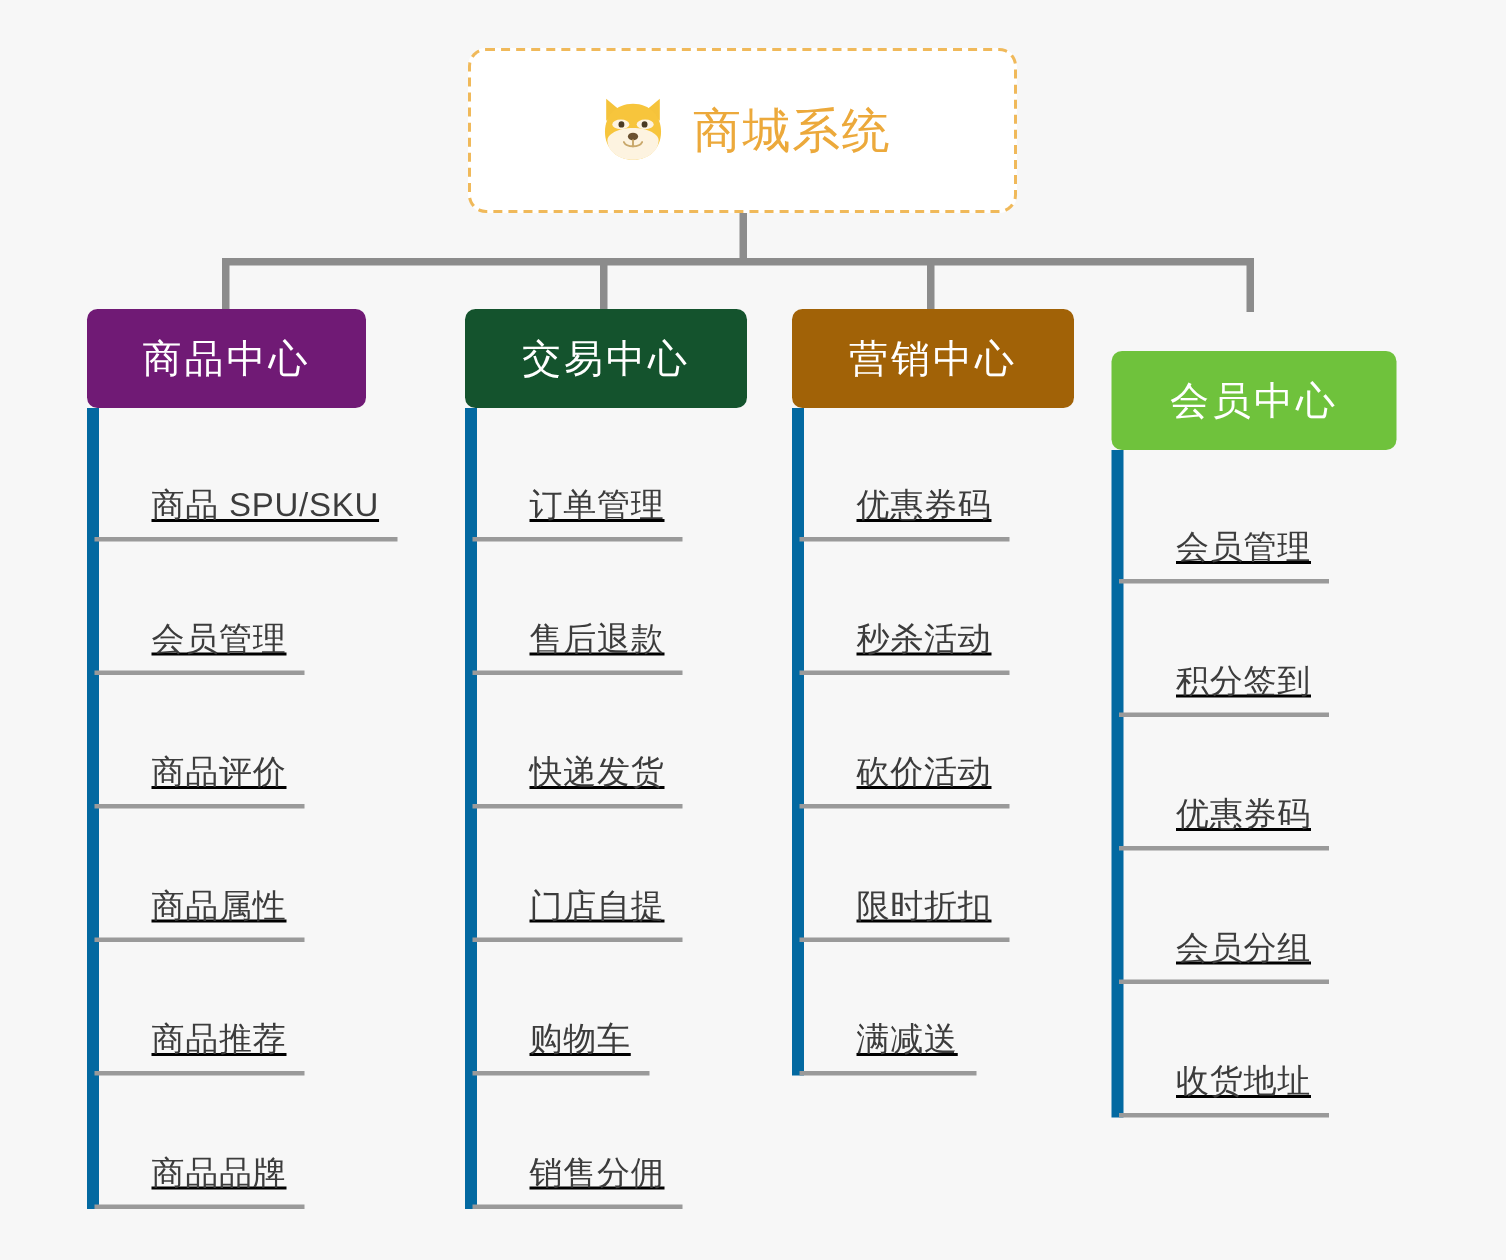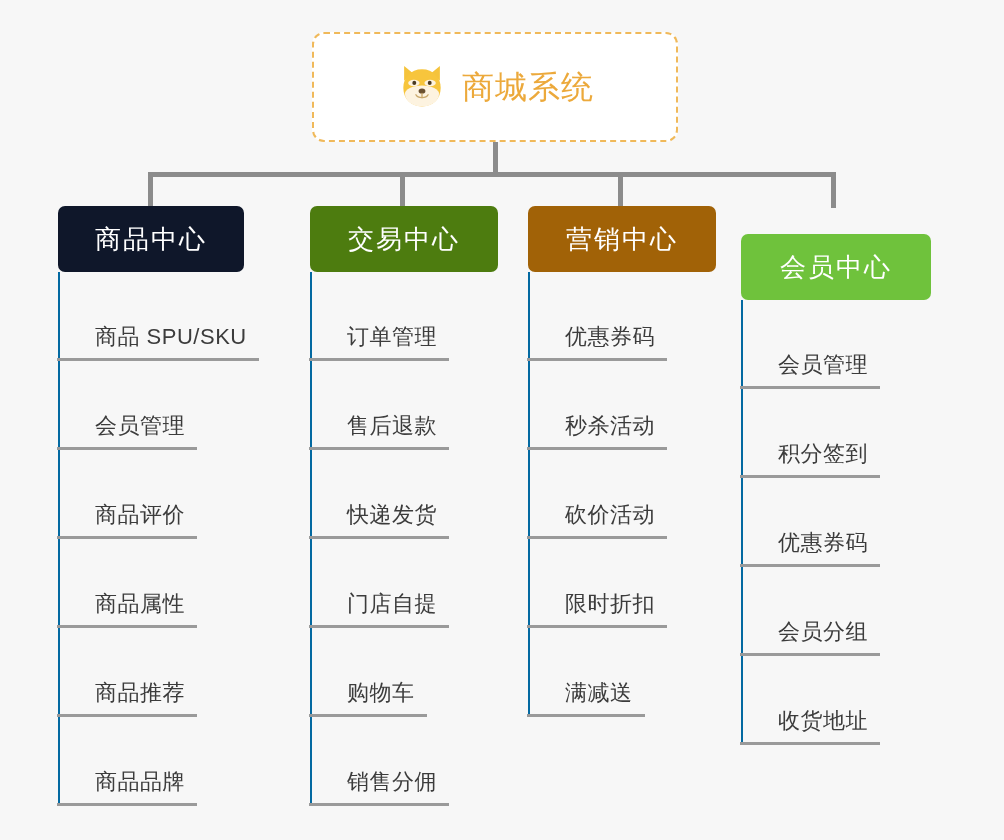--- a/index.html
+++ b/index.html
@@ -108,23 +108,24 @@
   .column.c0 .cat-box { width: 186px; }
   .column.c1 .cat-box { width: 188px; }
   .column.c2 .cat-box { width: 188px; }
   .column.c3 .cat-box { width: 190px; }
 
   
   .leaf-list {
     position: relative;
     margin-top: 0;
     padding-left: 0;
-    border-left: 2px solid #0369a1;
+    border-left: 8px solid #0369a1;
     width: 222px;
     box-sizing: border-box;
+    text-decoration: underline;
   }
   .leaf-item {
     position: relative;
     height: 89px;
     display: flex;
     align-items: flex-end;
     box-sizing: border-box;
   }
   .leaf-inner {
     position: relative;
@@ -162,21 +163,21 @@
   </div>
 
   <div class="bus-stem"></div>
   <div class="bus-line"></div>
   <div class="bus-drop d0"></div>
   <div class="bus-drop d1"></div>
   <div class="bus-drop d2"></div>
   <div class="bus-drop d3"></div>
 
   <div class="column c0">
-    <div class="cat-box" style="background:#0f172a">
+    <div class="cat-box" style="background:#701a75">
       <span>商品中心</span>
     </div>
     <div class="leaf-list">
       <div class="leaf-item">
           <span class="leaf-inner">商品 SPU/SKU</span>
         </div>
       <div class="leaf-item">
           <span class="leaf-inner">会员管理</span>
         </div>
       <div class="leaf-item">
@@ -188,21 +189,21 @@
       <div class="leaf-item">
           <span class="leaf-inner">商品推荐</span>
         </div>
       <div class="leaf-item">
           <span class="leaf-inner">商品品牌</span>
         </div>
     </div>
   </div>
 
   <div class="column c1">
-    <div class="cat-box" style="background:#4d7c0f">
+    <div class="cat-box" style="background:#14532d">
       <span>交易中心</span>
     </div>
     <div class="leaf-list">
       <div class="leaf-item">
           <span class="leaf-inner">订单管理</span>
         </div>
       <div class="leaf-item">
           <span class="leaf-inner">售后退款</span>
         </div>
       <div class="leaf-item">

